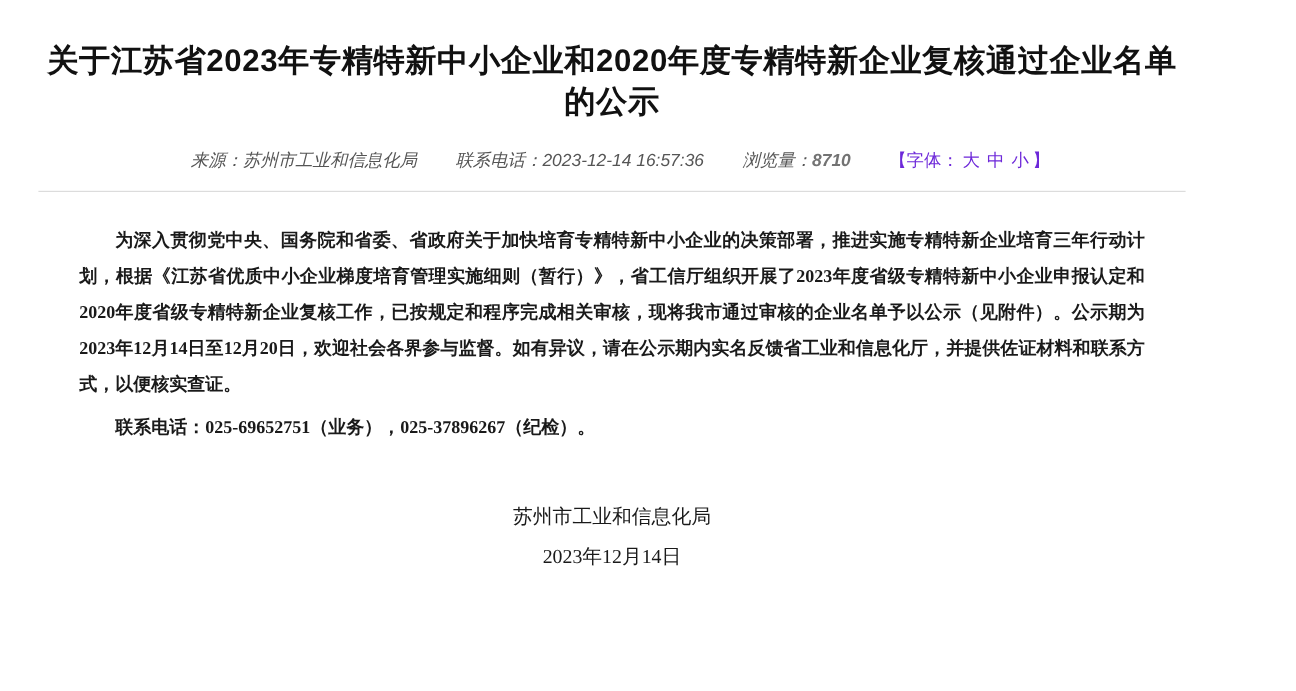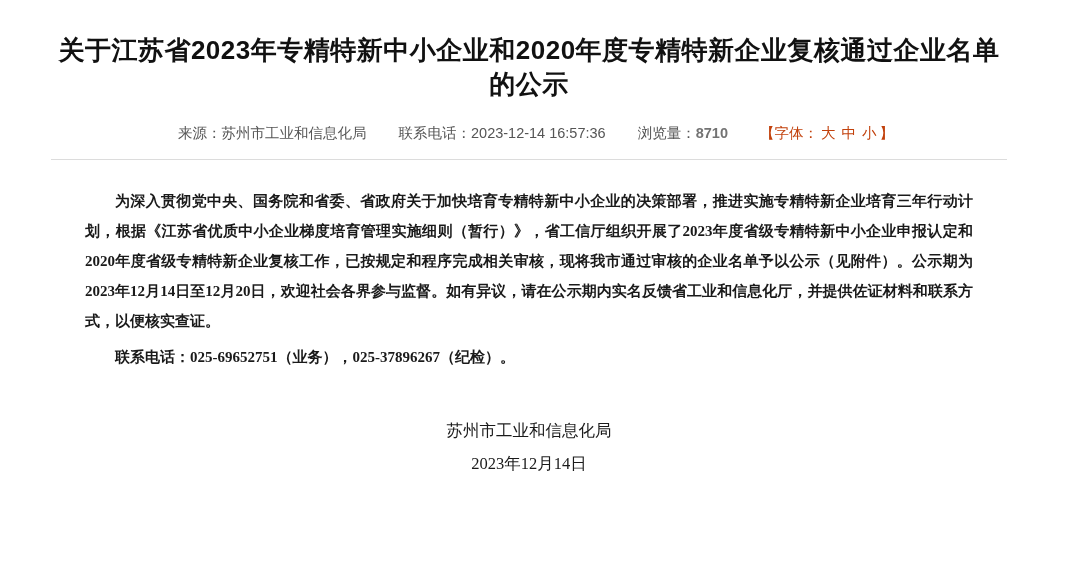--- a/index.html
+++ b/index.html
@@ -13,21 +13,20 @@
     font-family: "Liberation Serif", "DejaVu Serif", serif;
     color: #1a1a1a;
     overflow: hidden;
   }
   .page {
     position: relative;
     width: 1020px;
     height: 576px;
     box-sizing: border-box;
     padding: 0 32px;
-    margin-left: 19px;
   }
   .doc-title {
     margin: 0;
     padding-top: 34px;
     text-align: center;
     font-family: "Liberation Sans", "DejaVu Sans", sans-serif;
     font-weight: bold;
     font-size: 26px;
     letter-spacing: 0.5px;
     color: #111111;
@@ -37,35 +36,36 @@
     margin-top: 22px;
     text-align: center;
     font-size: 14.5px;
     color: #555555;
     font-family: "Liberation Sans", "DejaVu Sans", sans-serif;
     white-space: nowrap;
   }
   .meta-bar .meta-item {
     display: inline-block;
     margin: 0 14px;
+    font-style: italic;
   }
   .meta-bar .meta-label {
     color: #555555;
   }
   .meta-bar .meta-value {
     color: #555555;
   }
   .meta-bar .views-count {
     color: #737373;
     font-weight: bold;
   }
   .font-size-ctrl {
     display: inline-block;
     margin-left: 14px;
-    color: #c2410c;
+    color: #6d28d9;
   }
   .font-size-ctrl .fs-opt {
     cursor: pointer;
     padding: 0 3px;
   }
   .divider {
     margin-top: 16px;
     border-top: 1px solid #dcdcdc;
   }
   .body-wrap {

